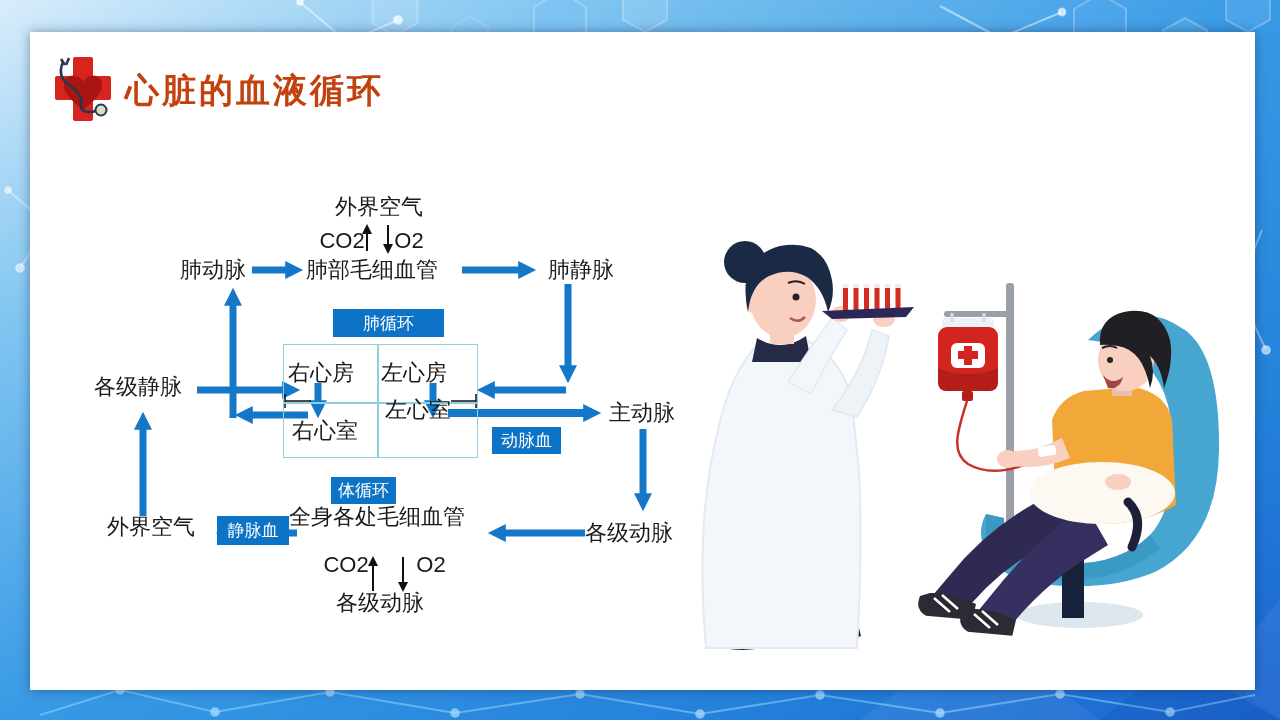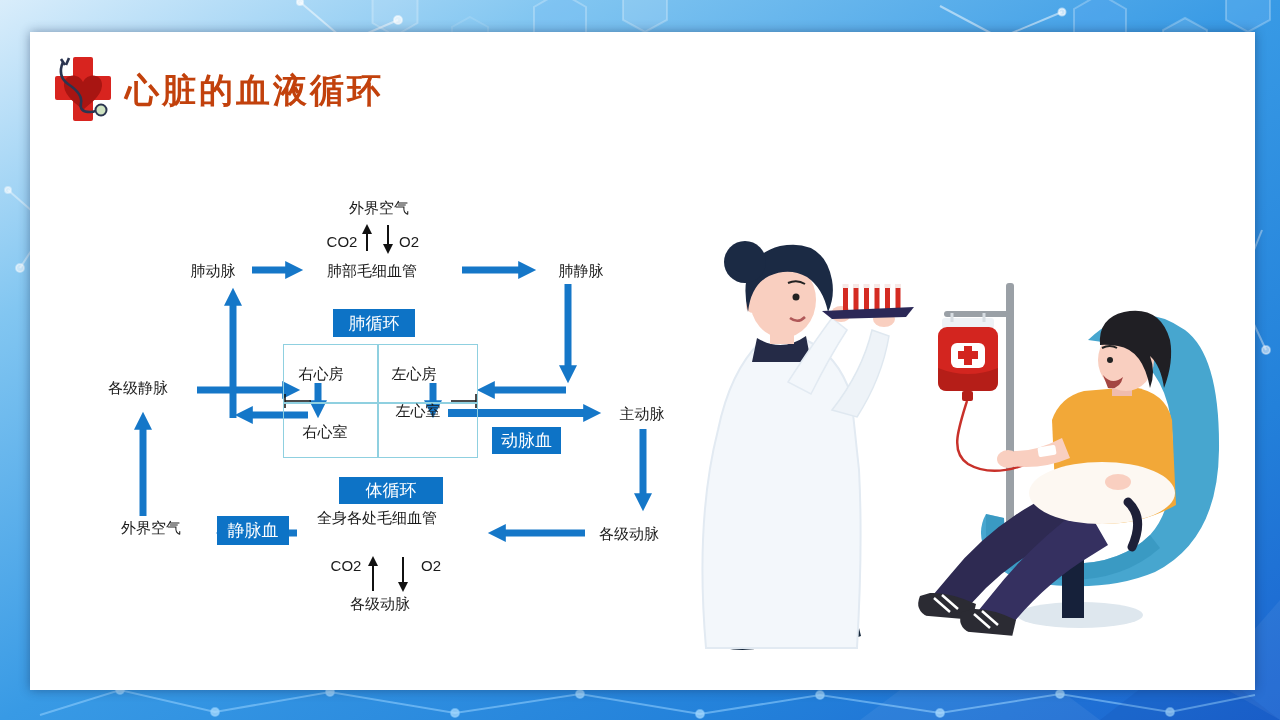--- a/index.html
+++ b/index.html
@@ -5,21 +5,21 @@
   html,body{margin:0;padding:0;}
   body{width:1280px;height:720px;position:relative;overflow:hidden;
        font-family:"Liberation Sans","DejaVu Sans",sans-serif;}
   .bg-svg{position:absolute;left:0;top:0;width:1280px;height:720px;}
   .panel{position:absolute;left:30px;top:32px;width:1225px;height:658px;
          background:#ffffff;box-shadow:0 0 10px rgba(20,40,80,.45);}
   .logo{position:absolute;left:55px;top:56px;width:56px;height:66px;}
   .title{position:absolute;left:125px;top:68px;margin:0;
          font-family:"Liberation Serif","DejaVu Serif",serif;
          font-size:34px;font-weight:700;color:#c2410c;letter-spacing:3px;white-space:nowrap;}
-  .lbl{position:absolute;transform:translate(-50%,-50%);font-size:15px;
+  .lbl{position:absolute;transform:translate(-50%,-50%);font-size:22px;
        color:#1a1a1a;white-space:nowrap;line-height:1;}
   .badge{position:absolute;background:#0d73c6;color:#ffffff;font-size:17px;
          display:flex;align-items:center;justify-content:center;white-space:nowrap;}
   .heartbox{position:absolute;left:283px;top:344px;width:195px;height:114px;
             border:1.5px solid #8fd0e0;box-sizing:border-box;background:transparent;}
   .heartbox .vdiv{position:absolute;left:93px;top:0;width:1.5px;height:100%;background:#8fd0e0;}
   .heartbox .hdiv{position:absolute;left:0;top:57px;width:100%;height:1.5px;background:#8fd0e0;}
   .arrows,.figure{position:absolute;left:0;top:0;width:1280px;height:720px;pointer-events:none;}
 </style>
 </head>
@@ -157,23 +157,23 @@
 <div class="lbl" style="left:414px;top:373px">左心房</div>
 <div class="lbl" style="left:325px;top:431px">右心室</div>
 <div class="lbl" style="left:418px;top:410px">左心室</div>
 <div class="lbl" style="left:151px;top:527px">外界空气</div>
 <div class="lbl" style="left:377px;top:517px">全身各处毛细血管</div>
 <div class="lbl" style="left:629px;top:533px">各级动脉</div>
 <div class="lbl" style="left:346px;top:565px">CO2</div>
 <div class="lbl" style="left:431px;top:565px">O2</div>
 <div class="lbl" style="left:380px;top:603px">各级动脉</div>
 
-<div class="badge" style="left:333px;top:309px;width:82px;height:28px">肺循环</div>
+<div class="badge" style="left:333px;top:309px;width:111px;height:28px">肺循环</div>
 <div class="badge" style="left:492px;top:427px;width:69px;height:27px">动脉血</div>
-<div class="badge" style="left:339px;top:477px;width:104px;height:27px">体循环</div>
+<div class="badge" style="left:331px;top:477px;width:65px;height:27px">体循环</div>
 <div class="badge" style="left:217px;top:516px;width:72px;height:29px">静脉血</div>
 
 <svg class="figure" xmlns="http://www.w3.org/2000/svg">
 
   <ellipse cx="1080" cy="615" rx="63" ry="13" fill="#dee7ee"></ellipse>
 
   <g>
     <rect x="1006" y="283" width="8" height="280" rx="3" fill="#9aa0a6"></rect>
     <rect x="944" y="311" width="70" height="6" rx="3" fill="#9aa0a6"></rect>
   </g>

